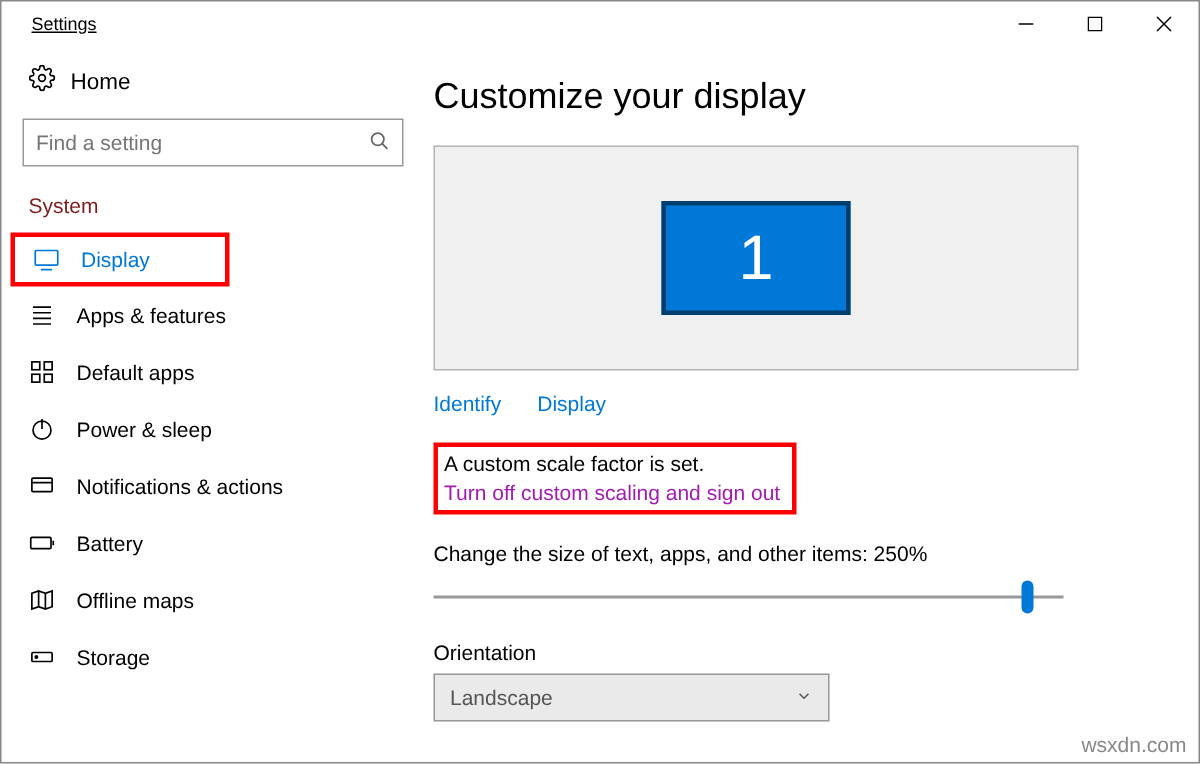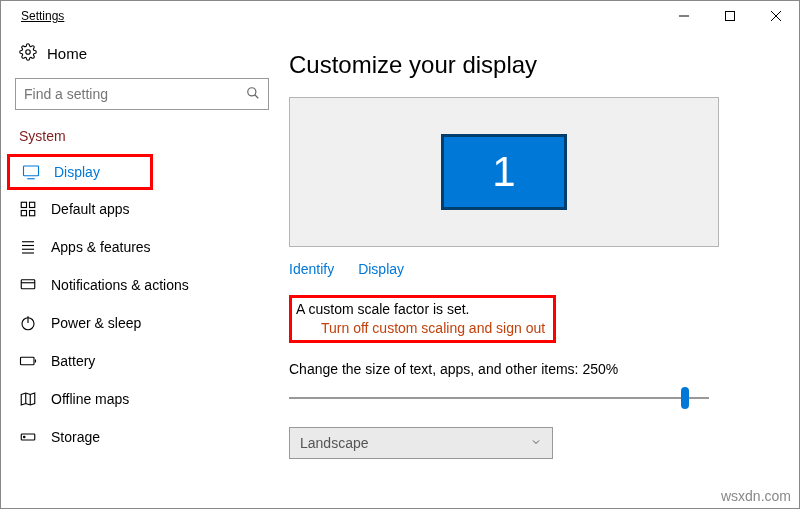--- a/index.html
+++ b/index.html
@@ -19,21 +19,21 @@
     .nav-item.active { color: #0078d7; }
     .nav-item .ico { width: 18px; height: 18px; display: flex; align-items: center; justify-content: center; }
     .highlight-red { border: 3px solid red; margin: 0 130px 0 6px; padding: 6px 12px; }
     .main { flex: 1; padding: 20px 18px 0 6px; }
     .main h1 { font-weight: 400; font-size: 24px; margin-bottom: 18px; }
     .monitor-box { border: 1px solid #b5b5b5; background: #f0f0f0; width: 430px; height: 150px; display: flex; align-items: center; justify-content: center; }
     .monitor { width: 126px; height: 76px; background: #0078d7; border: 3px solid #003e6e; color: #fff; font-size: 42px; font-weight: 300; display: flex; align-items: center; justify-content: center; }
     .link-row { display: flex; gap: 24px; margin: 14px 0 18px 0; color: #0078d7; font-size: 14px; text-align: right; }
     .redbox2 { border: 3px solid red; display: inline-block; padding: 2px 8px 2px 4px; margin-bottom: 18px; }
     .warn-red { color: #000000; font-size: 14px; line-height: 1.35; }
-    .link-blue { color: #c2410c; font-size: 14px; line-height: 1.35; margin-left: 25px; }
+    .link-blue { color: #a21caf; font-size: 14px; line-height: 1.35; }
     .slider-label { font-size: 14px; margin-bottom: 8px; }
     .slider { width: 420px; height: 26px; position: relative; margin-bottom: 16px; }
     .slider-track { position: absolute; top: 12px; left: 0; right: 0; height: 2px; background: #999; }
     .slider-thumb { position: absolute; top: 2px; width: 8px; height: 22px; background: #0078d7; border-radius: 4px; }
     .field-label { font-size: 14px; margin-bottom: 6px; }
     .select { width: 264px; height: 32px; border: 1px solid #999; background: #eaeaea; display: flex; align-items: center; padding: 0 10px; color: #555; justify-content: space-between; }
     .watermark { position: absolute; bottom: 4px; right: 8px; font-size: 14px; color: #888; }
   </style>
 </head>
 <body>
@@ -87,56 +87,56 @@
             <svg width="18" height="18" viewBox="0 0 24 24" fill="none" stroke="#0078d7" stroke-width="1.5">
               <rect x="2" y="4" width="20" height="13" rx="1"></rect>
               <line x1="7" y1="21" x2="17" y2="21"></line>
             </svg>
           </span>
         <span>Display</span>
       </div>
       <div class="nav-item">
         <span class="ico">
             <svg width="18" height="18" viewBox="0 0 24 24" fill="none" stroke="#000" stroke-width="1.5">
+              <line x1="4" y1="5" x2="20" y2="5"></line>
+              <line x1="4" y1="10" x2="20" y2="10"></line>
+              <line x1="4" y1="15" x2="20" y2="15"></line>
+              <line x1="4" y1="20" x2="20" y2="20"></line>
+            </svg>
+          </span>
+        <span>Apps &amp; features</span>
+      </div>
+      <div class="nav-item">
+        <span class="ico">
+            <svg width="18" height="18" viewBox="0 0 24 24" fill="none" stroke="#000" stroke-width="1.5">
               <rect x="3" y="3" width="7" height="7"></rect>
               <rect x="14" y="3" width="7" height="7"></rect>
               <rect x="3" y="14" width="7" height="7"></rect>
               <rect x="14" y="14" width="7" height="7"></rect>
             </svg>
           </span>
         <span>Default apps</span>
       </div>
       <div class="nav-item">
         <span class="ico">
             <svg width="18" height="18" viewBox="0 0 24 24" fill="none" stroke="#000" stroke-width="1.5">
-              <line x1="4" y1="5" x2="20" y2="5"></line>
-              <line x1="4" y1="10" x2="20" y2="10"></line>
-              <line x1="4" y1="15" x2="20" y2="15"></line>
-              <line x1="4" y1="20" x2="20" y2="20"></line>
+              <circle cx="12" cy="13" r="8"></circle>
+              <line x1="12" y1="3" x2="12" y2="12"></line>
             </svg>
           </span>
-        <span>Apps &amp; features</span>
+        <span>Power &amp; sleep</span>
       </div>
       <div class="nav-item">
         <span class="ico">
             <svg width="18" height="18" viewBox="0 0 24 24" fill="none" stroke="#000" stroke-width="1.5">
               <rect x="3" y="5" width="18" height="12" rx="1"></rect>
               <line x1="3" y1="9" x2="21" y2="9"></line>
             </svg>
           </span>
         <span>Notifications &amp; actions</span>
-      </div>
-      <div class="nav-item">
-        <span class="ico">
-            <svg width="18" height="18" viewBox="0 0 24 24" fill="none" stroke="#000" stroke-width="1.5">
-              <circle cx="12" cy="13" r="8"></circle>
-              <line x1="12" y1="3" x2="12" y2="12"></line>
-            </svg>
-          </span>
-        <span>Power &amp; sleep</span>
       </div>
       <div class="nav-item">
         <span class="ico">
             <svg width="18" height="18" viewBox="0 0 24 24" fill="none" stroke="#000" stroke-width="1.5">
               <rect x="2" y="7" width="18" height="10" rx="1"></rect>
               <line x1="22" y1="10" x2="22" y2="14"></line>
             </svg>
           </span>
         <span>Battery</span>
       </div>
@@ -175,20 +175,21 @@
     </div>
     <div class="redbox2">
       <div class="warn-red">A custom scale factor is set.</div>
       <div class="link-blue">Turn off custom scaling and sign out</div>
     </div>
     <div class="slider-label">Change the size of text, apps, and other items: 250%</div>
     <div class="slider">
       <div class="slider-track"></div>
       <div class="slider-thumb" style="left:392px;"></div>
     </div>
+    <div class="field-label">Orientation</div>
     <div class="select">
       <span>Landscape</span>
       <span><svg width="12" height="12" viewBox="0 0 24 24" fill="none" stroke="#555" stroke-width="2">
             <polyline points="6 9 12 15 18 9"></polyline>
           </svg></span>
     </div>
   </div>
 </div>
 
 <div class="watermark">wsxdn.com</div>

